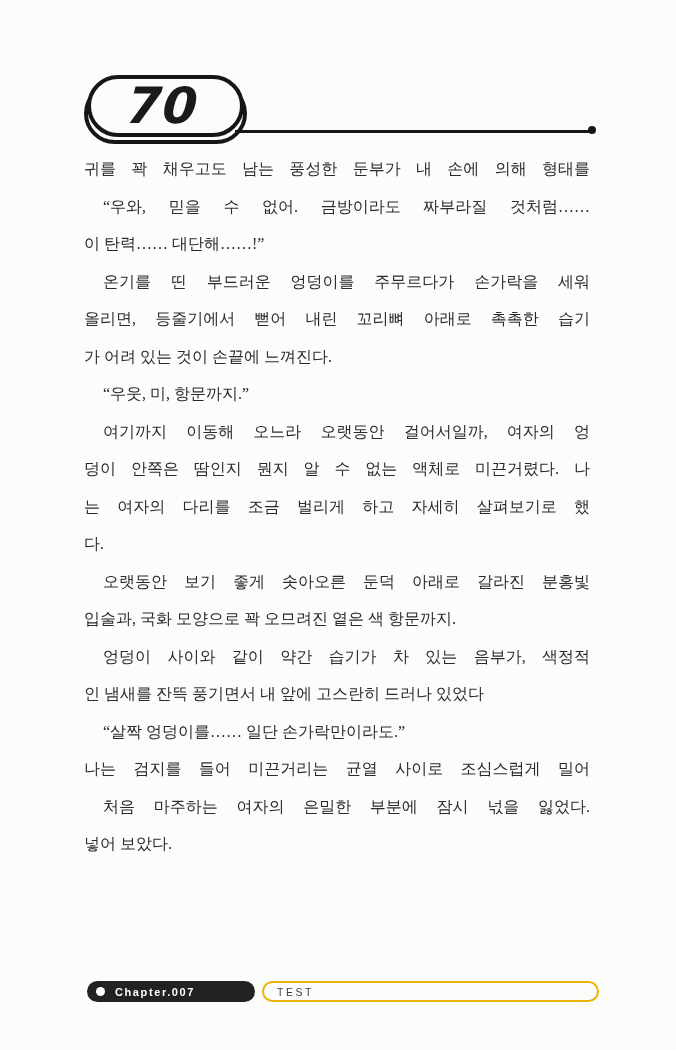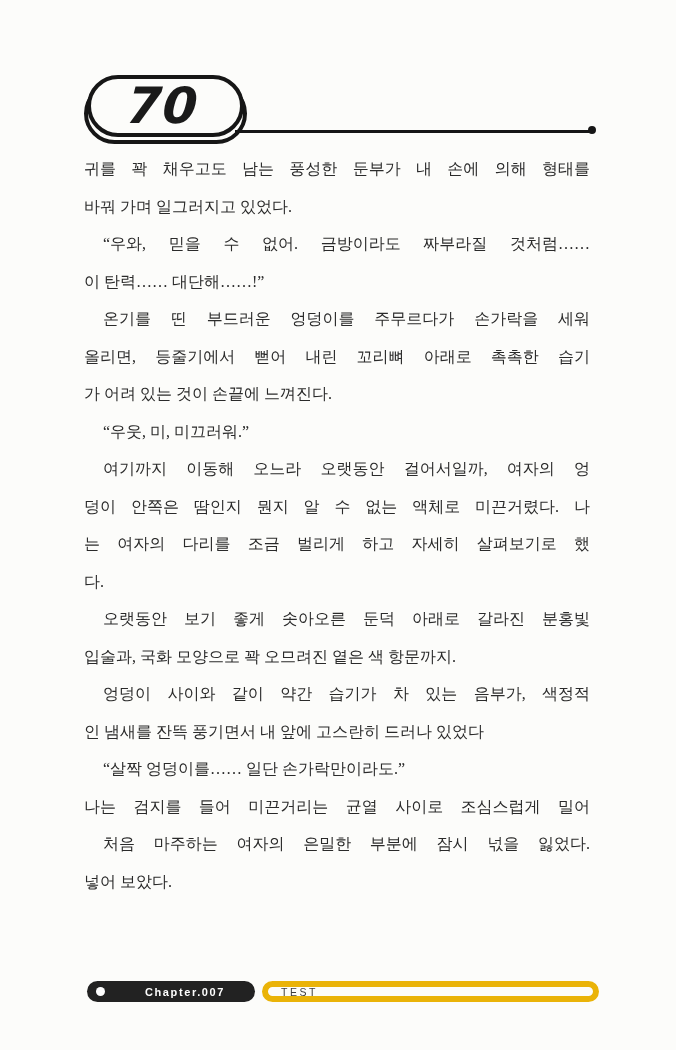--- a/index.html
+++ b/index.html
@@ -47,34 +47,34 @@
     text-align:justify; text-align-last:justify;
     white-space:nowrap-off;
   }
   .line.last { text-align-last:left; }
   .line.indent { text-indent:19px; }
 
   
   .chapter-pill {
     position:absolute; left:87px; top:981px; width:168px; height:21px;
     background:#222; border-radius:11px;
-    display:flex; align-items:center; z-index:2;gap:30px;
+    display:flex; align-items:center; z-index:2;
   }
   .dot {
     width:9px; height:9px; border-radius:50%; background:#fdfdfd;
     margin-left:9px; flex:none;
   }
   .chapter-label {
     font-family:"Liberation Sans", sans-serif;
     color:#fdfdfd; font-size:11px; font-weight:bold;
     letter-spacing:1.6px; margin-left:10px; white-space:nowrap;
   }
   .edition-pill {
     position:absolute; left:262px; top:981px; width:337px; height:21px;
-    background:#fcfcfa; border:6px solid #eab308; border-radius:11px;
+    background:#fcfcfa; border:2px solid #eab308; border-radius:11px;
     display:flex; align-items:center;
   }
   .edition-label {
     font-family:"Liberation Sans", sans-serif;
     color:#3d3d3d; font-size:10.5px; font-weight:normal;
     letter-spacing:2.5px; margin-left:13px; white-space:nowrap;
   }
 </style>
 </head>
 <body>
@@ -83,27 +83,26 @@
 
   <div class="badge-shadow"></div>
   <div class="page-badge">
     <span class="page-num">70</span>
   </div>
   <div class="header-rule"></div>
   <div class="header-ring"></div>
 
   <div class="body-text" id="body-text">
       <div class="line">귀를 꽉 채우고도 남는 풍성한 둔부가 내 손에 의해 형태를</div>
-      <div class="line last">바꿔 가며 일그러지고 있었다.</div>
       <div class="line indent">“우와, 믿을 수 없어. 금방이라도 짜부라질 것처럼……</div>
       <div class="line last">이 탄력…… 대단해……!”</div>
       <div class="line indent">온기를 띤 부드러운 엉덩이를 주무르다가 손가락을 세워</div>
       <div class="line">올리면, 등줄기에서 뻗어 내린 꼬리뼈 아래로 촉촉한 습기</div>
       <div class="line last">가 어려 있는 것이 손끝에 느껴진다.</div>
-      <div class="line last indent">“우웃, 미, 미끄러워.”</div>
+      <div class="line last indent">“우웃, 미, 항문까지.”</div>
       <div class="line indent">여기까지 이동해 오느라 오랫동안 걸어서일까, 여자의 엉</div>
       <div class="line">덩이 안쪽은 땀인지 뭔지 알 수 없는 액체로 미끈거렸다. 나</div>
       <div class="line">는 여자의 다리를 조금 벌리게 하고 자세히 살펴보기로 했</div>
       <div class="line last">다.</div>
       <div class="line indent">오랫동안 보기 좋게 솟아오른 둔덕 아래로 갈라진 분홍빛</div>
       <div class="line last">입술과, 국화 모양으로 꽉 오므려진 옅은 색 항문까지.</div>
       <div class="line indent">엉덩이 사이와 같이 약간 습기가 차 있는 음부가, 색정적</div>
       <div class="line last">인 냄새를 잔뜩 풍기면서 내 앞에 고스란히 드러나 있었다</div>
       <div class="line last indent">“살짝 엉덩이를…… 일단 손가락만이라도.”</div>
       <div class="line">나는 검지를 들어 미끈거리는 균열 사이로 조심스럽게 밀어</div>

